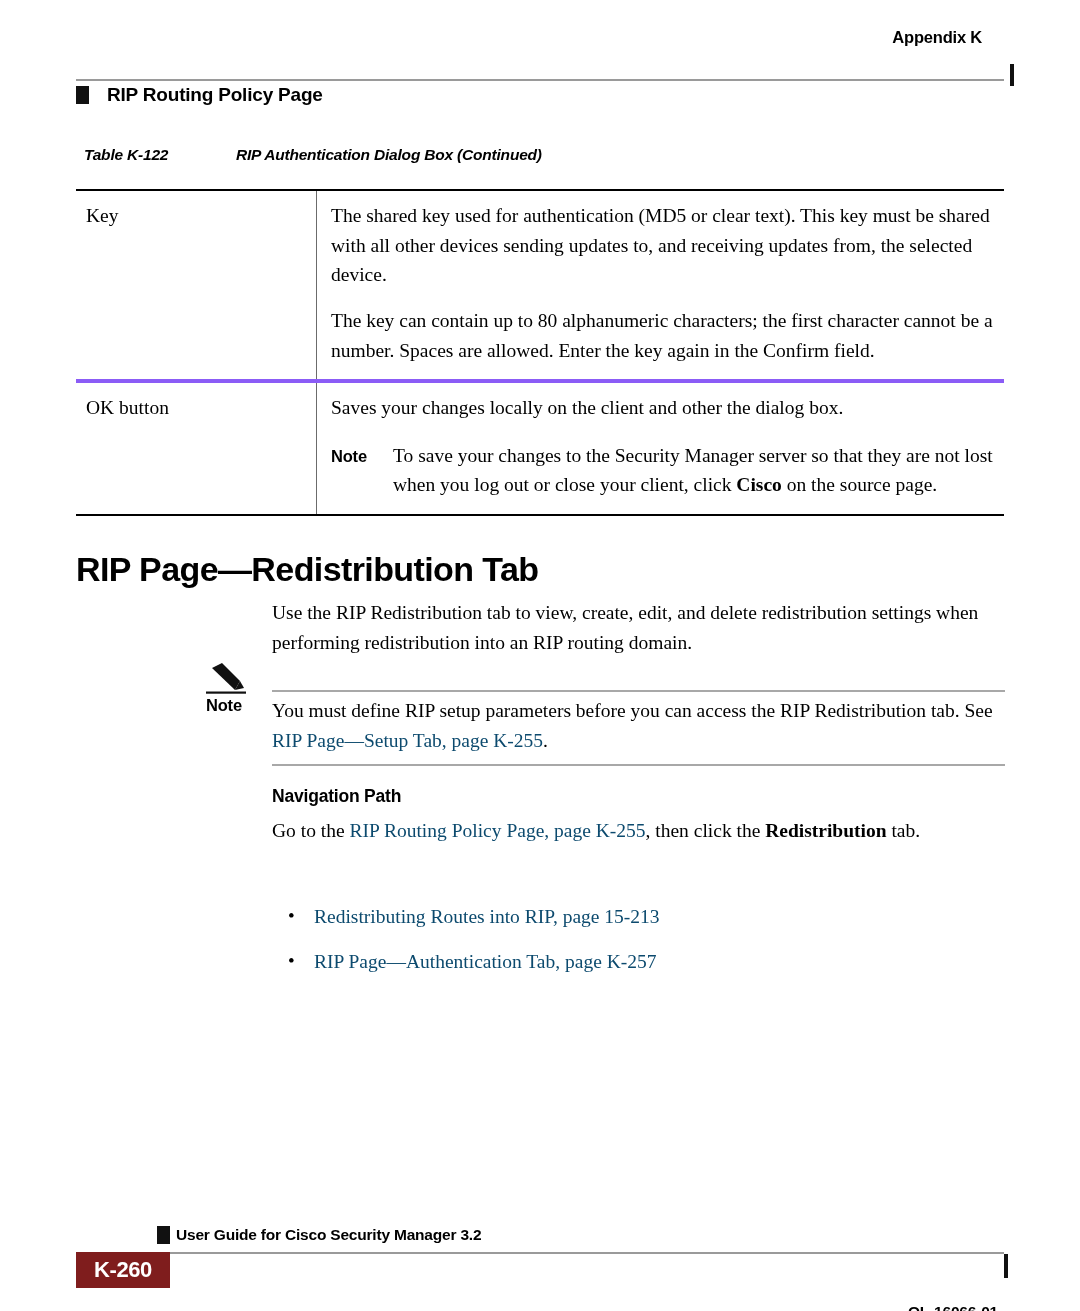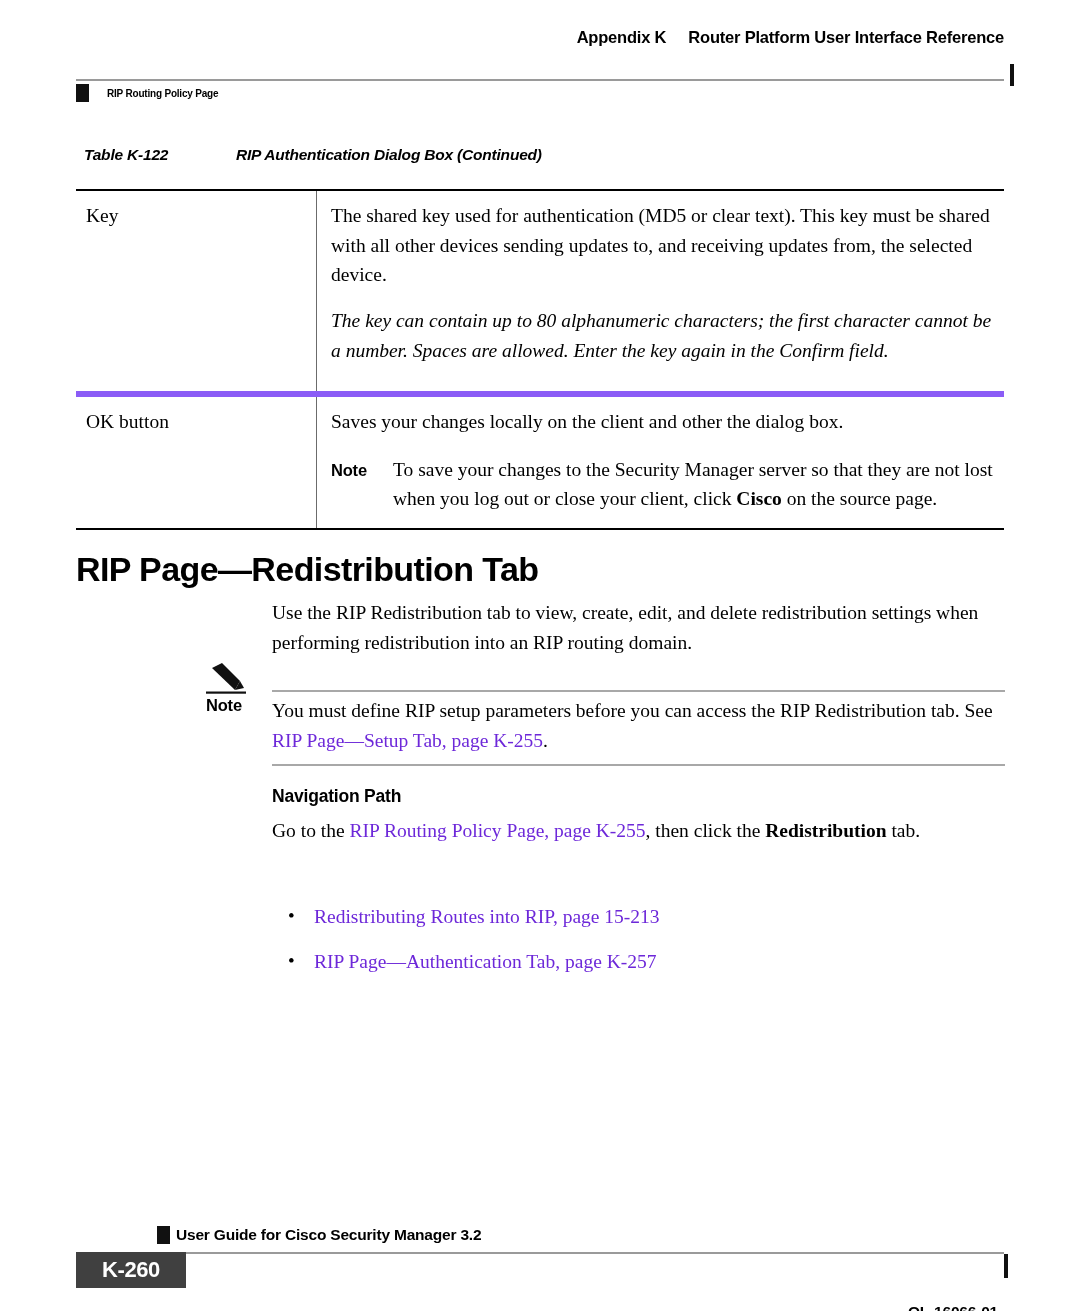--- a/index.html
+++ b/index.html
@@ -64,21 +64,21 @@
   }
   .header-square {
     width: 13px;
     height: 18px;
     background: #111111;
     margin-right: 18px;
   }
   .header-section {
     font-family: "Liberation Sans", sans-serif;
     font-weight: bold;
-    font-size: 10px;
+    font-size: 19px;
     letter-spacing: -0.2px;
     white-space: nowrap;
   }
 
   
   .table-caption {
     position: absolute;
     left: 76px;
     top: 146px;
     display: flex;
@@ -96,31 +96,31 @@
     top: 189px;
     width: 928px;
     border-collapse: collapse;
   }
   .doc-table td {
     vertical-align: top;
     padding: 10px 8px 14px 8px;
     font-size: 19.5px;
     line-height: 1.52;
   }
-  .doc-table tr { border-bottom: 6px solid #8b5cf6; }
+  .doc-table tr { border-bottom: 4px solid #8b5cf6; }
   .doc-table tr.first-row { border-top: 2.5px solid #000000; }
   .doc-table tr.last-row { border-bottom: 2.5px solid #000000; }
   .doc-table td.col-term {
     width: 222px;
     border-right: 1px solid #6b6b6b;
     padding-left: 10px;
   }
   .doc-table td.col-desc { padding-left: 14px; }
   .doc-table p { margin: 0 0 16px 0; }
-  .doc-table p:last-child { margin-bottom: 12px; font-style: italic; }
+  .doc-table p:last-child { margin-bottom: 0; }
 
   .inline-note {
     display: flex;
     margin-top: 18px;
   }
   .inline-note-label {
     font-family: "Liberation Sans", sans-serif;
     font-weight: bold;
     font-size: 16.5px;
     width: 62px;
@@ -221,21 +221,21 @@
     line-height: 1.5;
   }
   .topic-list li .bullet {
     position: absolute;
     left: 16px;
     top: 0px;
     font-size: 19px;
   }
 
   a.xref, .xref {
-    color: #6d28d9;
+    color: #0c4a6e;
     text-decoration: none;
   }
 
   
   .footer {
     position: absolute;
     left: 0;
     top: 1226px;
     width: 1080px;
     height: 70px;
@@ -263,23 +263,23 @@
     left: 157px;
     top: 26px;
     width: 847px;
     height: 2px;
     background: #9a9a9a;
   }
   .footer-page-box {
     position: absolute;
     left: 76px;
     top: 26px;
-    width: 110px;
+    width: 94px;
     height: 36px;
-    background: #404040;
+    background: #7f1d1d;
     color: #ffffff;
     font-family: "Liberation Sans", sans-serif;
     font-weight: bold;
     font-size: 22px;
     letter-spacing: -0.4px;
     display: flex;
     align-items: center;
     justify-content: center;
   }
   .footer-docid {
@@ -301,21 +301,20 @@
     height: 24px;
     background: #111111;
   }
 </style>
 </head>
 <body>
 
 <div class="page-header">
   <div class="header-top-row">
     <span class="header-appendix">Appendix K</span>
-    <span class="header-title">Router Platform User Interface Reference</span>
   </div>
   <div class="header-rule"></div>
   <div class="header-right-tick"></div>
   <div class="header-bottom-row">
     <span class="header-square"></span>
     <span class="header-section">RIP Routing Policy Page</span>
   </div>
 </div>
 
 <div class="table-caption">

